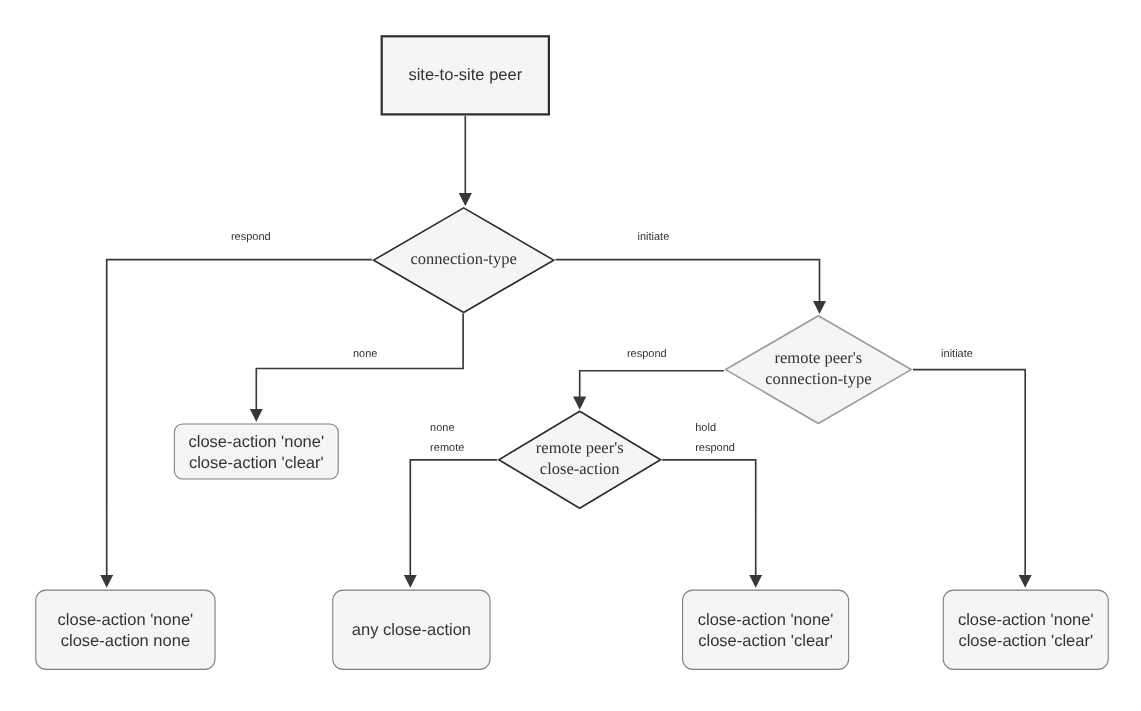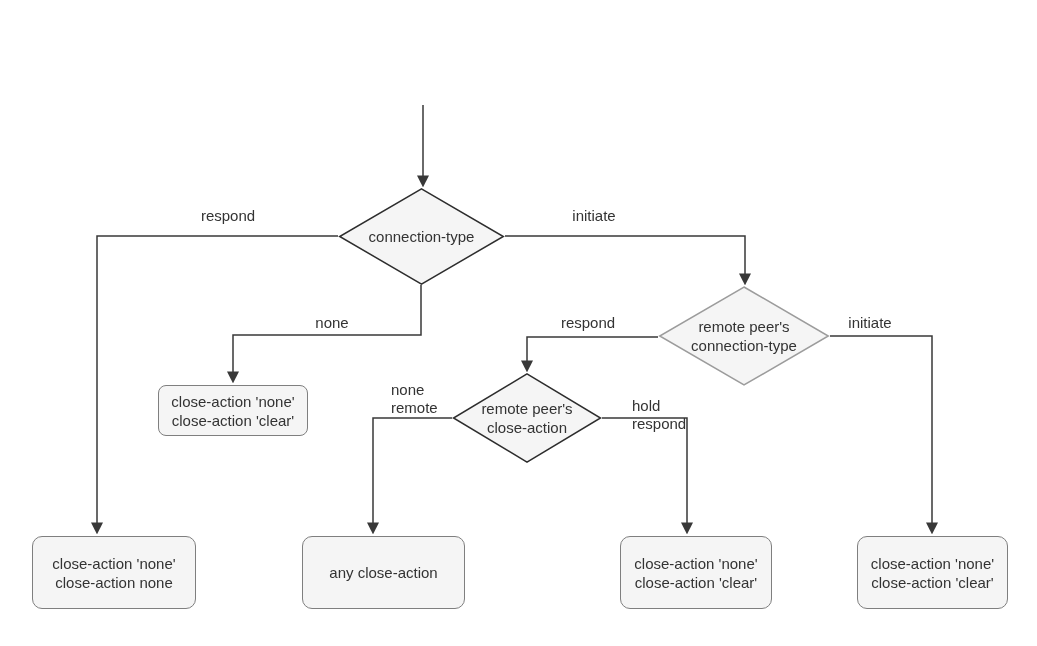--- a/index.html
+++ b/index.html
@@ -28,34 +28,34 @@
   }
   .rect {
     background: var(--node-fill, #f5f5f5);
     border: 2px solid var(--dark-border, #2d2d2d);
   }
   .rounded {
     background: var(--node-fill, #f5f5f5);
     border: 1.5px solid var(--box-border, #7f7f7f);
     border-radius: 10px;
   }
-  .diamond { background: transparent; }
+  .diamond { background: transparent; font-family: Liberation Serif, serif; }
   .diamond > svg { position: absolute; left: 0; top: 0; width: 100%; height: 100%; }
   .diamond polygon {
     fill: var(--node-fill, #f5f5f5);
     stroke-width: 1.5;
     vector-effect: non-scaling-stroke;
   }
   .diamond.dark polygon { stroke: var(--dark-border, #2d2d2d); }
   .diamond.light polygon { stroke: var(--gray-border, #9c9c9c); }
   .dtext { position: relative; z-index: 1; }
 
   .elabel {
     position: absolute;
-    font-size: 15px;
+    font-size: 10px;
     line-height: 18px;
     white-space: nowrap;
   }
   .elabel.center { transform: translateX(-50%); }
 </style>
 </head>
 <body>
 
 <div class="canvas">
 
@@ -68,20 +68,23 @@
     <polyline points="423,105 423,185" marker-end="url(#arrow)"></polyline>
     <polyline points="338,236 97,236 97,532" marker-end="url(#arrow)"></polyline>
     <polyline points="421,285 421,335 233,335 233,381" marker-end="url(#arrow)"></polyline>
     <polyline points="505,236 745,236 745,283" marker-end="url(#arrow)"></polyline>
     <polyline points="658,337 527,337 527,370" marker-end="url(#arrow)"></polyline>
     <polyline points="830,336 932,336 932,532" marker-end="url(#arrow)"></polyline>
     <polyline points="452,418 373,418 373,532" marker-end="url(#arrow)"></polyline>
     <polyline points="602,418 687,418 687,532" marker-end="url(#arrow)"></polyline>
   </svg>
 
+  <div class="node rect" style="left:346px;top:32px;width:154px;height:73px">
+    <span>site-to-site peer</span>
+  </div>
 
   <div class="node diamond dark" style="left:338px;top:188px;width:167px;height:97px">
     <svg viewBox="0 0 100 100" preserveAspectRatio="none">
       <polygon points="50,1 99,50 50,99 1,50"></polygon>
     </svg>
     <span class="dtext">connection-type</span>
   </div>
 
   <div class="node diamond light" style="left:658px;top:286px;width:172px;height:100px">
     <svg viewBox="0 0 100 100" preserveAspectRatio="none">
@@ -110,21 +113,21 @@
     </div>
   </div>
 
   <div class="node rounded" style="left:32px;top:536px;width:164px;height:73px">
     <div>
       <div>close-action 'none'</div>
       <div>close-action none</div>
     </div>
   </div>
 
-  <div class="node rounded" style="left:302px;top:536px;width:163px;height:73px">
+  <div class="node rounded" style="left:302px;top:536px;width:144px;height:73px">
     <div>
       <div>any close-action</div>
     </div>
   </div>
 
   <div class="node rounded" style="left:620px;top:536px;width:152px;height:73px">
     <div>
       <div>close-action 'none'</div>
       <div>close-action 'clear'</div>
     </div>
@@ -139,18 +142,18 @@
 
   <div class="elabel center" style="left:228px;top:207px">respond</div>
   <div class="elabel center" style="left:594px;top:207px">initiate</div>
   <div class="elabel center" style="left:332px;top:314px">none</div>
   <div class="elabel center" style="left:588px;top:314px">respond</div>
   <div class="elabel center" style="left:870px;top:314px">initiate</div>
   <div class="elabel" style="left:391px;top:381px">
     <div>none</div>
     <div>remote</div>
   </div>
-  <div class="elabel" style="left:632px;top:397px">
+  <div class="elabel" style="left:632px;top:381px">
     <div>hold</div>
     <div>respond</div>
   </div>
 
 </div>
 
 </body></html>

